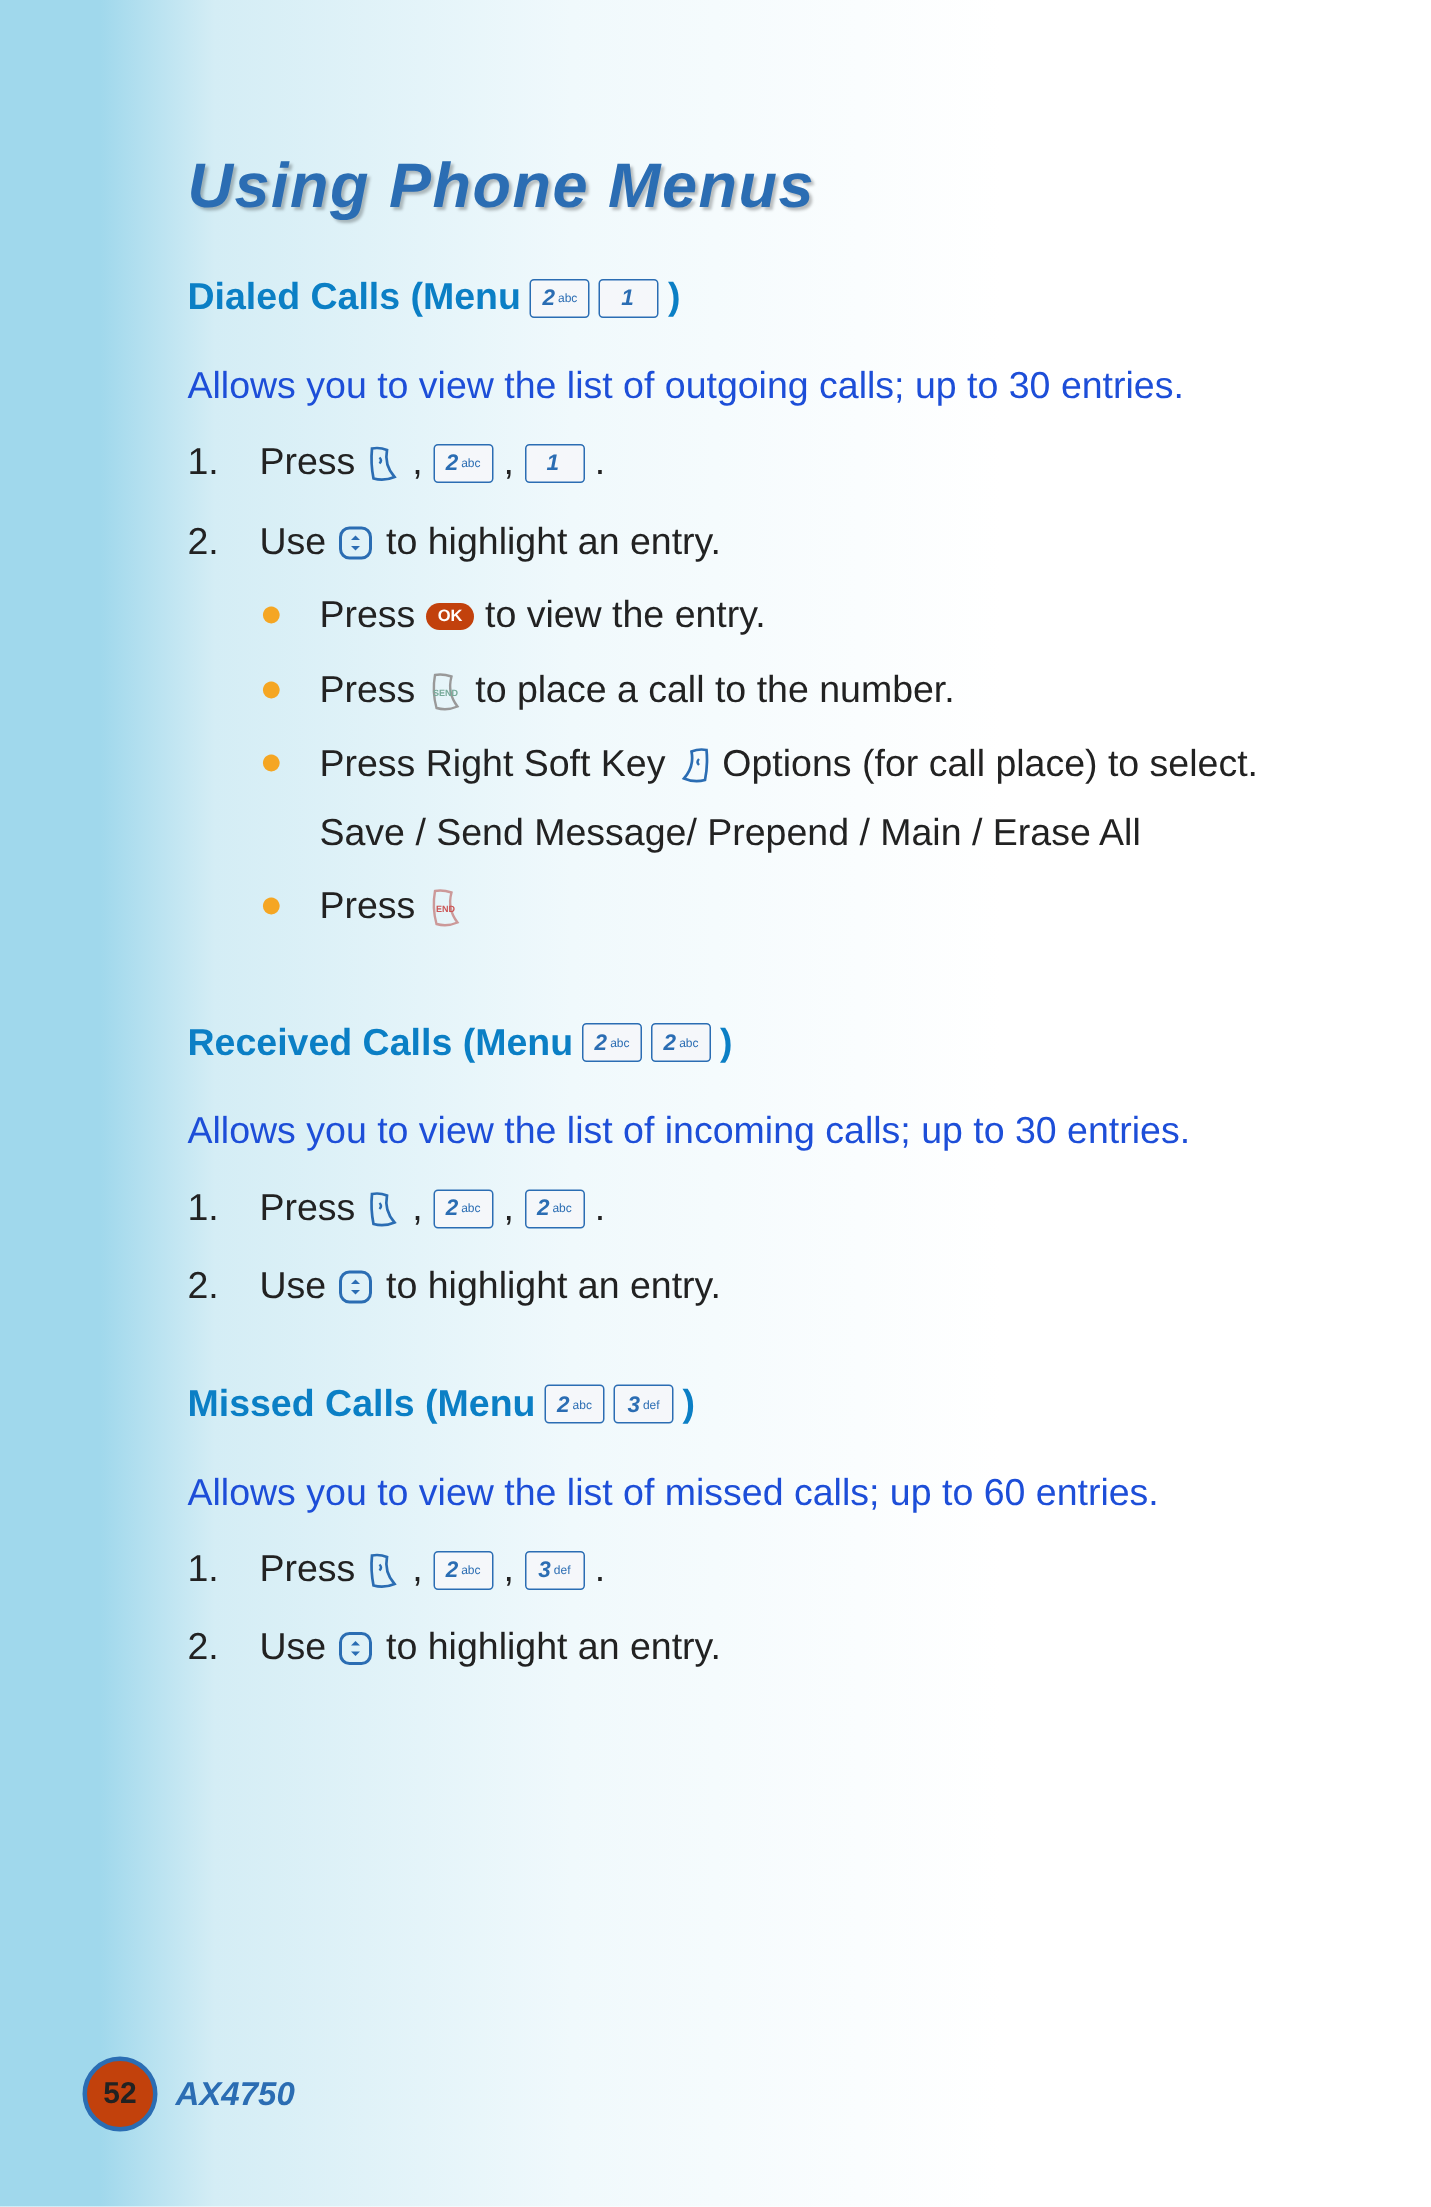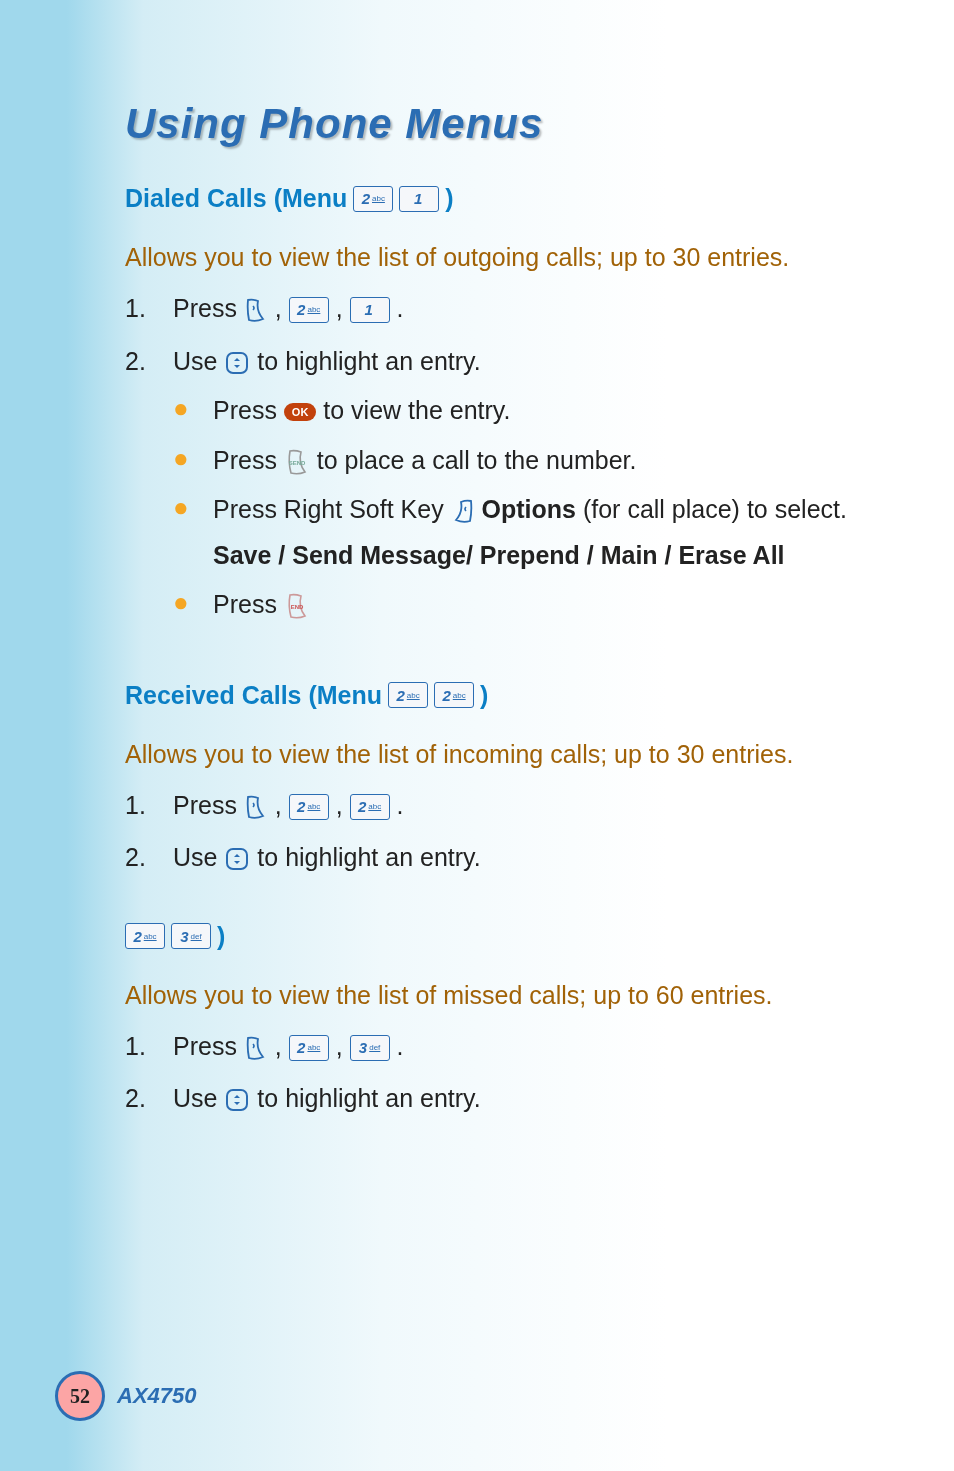--- a/index.html
+++ b/index.html
@@ -29,21 +29,21 @@
     color: #0b7fc5;
     margin-bottom: 15px;
     display: flex;
     align-items: center;
     flex-wrap: wrap;
     gap: 6px;
     text-align: right;
   }
   .body-text {
     font-size: 25px;
-    color: #a16207;
+    color: #1d4ed8;
     margin-bottom: 15px;
     line-height: 1.4;
     margin-top: 27px;
   }
   ol.steps {
     list-style: none;
     margin-bottom: 40px;
   }
   ol.steps > li {
     font-size: 25px;
@@ -73,40 +73,40 @@
     line-height: 1.5;
   }
   .bullet-dot {
     color: #f5a623;
     font-size: 26px;
     width: 40px;
     flex-shrink: 0;
     line-height: 1.3;
   }
   .bullet-body { flex: 1; }
-  .bold { font-weight: bold; }
+  .bold { font-weight: normal; }
   .key {
     display: inline-flex;
     align-items: center;
     justify-content: center;
     height: 26px;
     min-width: 40px;
     border: 1.5px solid #2b6db3;
     border-radius: 3px;
     background: #f5f7fa;
     font-size: 11px;
     font-weight: bold;
     color: #2b6db3;
     padding: 0 4px;
     vertical-align: middle;
     font-style: italic;
     gap: 2px;
   }
   .key .digit { font-size: 15px; font-style: italic; font-weight: bold; }
-  .key .sub { font-size: 8px; font-style: normal; font-weight: normal; text-decoration: underline; }
+  .key .sub { font-size: 8px; font-style: normal; font-weight: normal; }
   .softkey-icon, .ok-pill, .nav-icon, .send-icon, .end-icon {
     display: inline-flex;
     align-items: center;
     justify-content: center;
     vertical-align: middle;
   }
   .softkey-icon svg, .nav-icon svg, .send-icon svg, .end-icon svg { display:block; }
   .ok-pill {
     background: #c2410c;
     color: #fff;
@@ -129,22 +129,21 @@
     width: 50px;
     height: 50px;
     border: 3px solid #2b6db3;
     border-radius: 50%;
     display: flex;
     align-items: center;
     justify-content: center;
     font-weight: bold;
     font-size: 20px;
     color: #222;
-    background: #fca5a5;
-    font-family: Liberation Serif, serif;
+    background: #c2410c;
   }
   .model {
     font-size: 22px;
     font-weight: bold;
     font-style: italic;
     color: #2b6db3;
   }
   .section-block { margin-bottom: 45px; }
   .gap { height: 8px; }
 </style>
@@ -311,20 +310,21 @@
               </svg>
           </span>
           <span> to highlight an entry.</span>
         </span>
       </li>
     </ol>
   </div>
 
   <div class="section-block">
     <div class="section-title">
+      <span>Missed Calls (Menu </span>
       <span class="key">
           <span class="digit">2</span>
           <span class="sub">abc</span>
         </span>
       <span class="key">
           <span class="digit">3</span>
           <span class="sub">def</span>
         </span>
       <span>)</span>
     </div>

